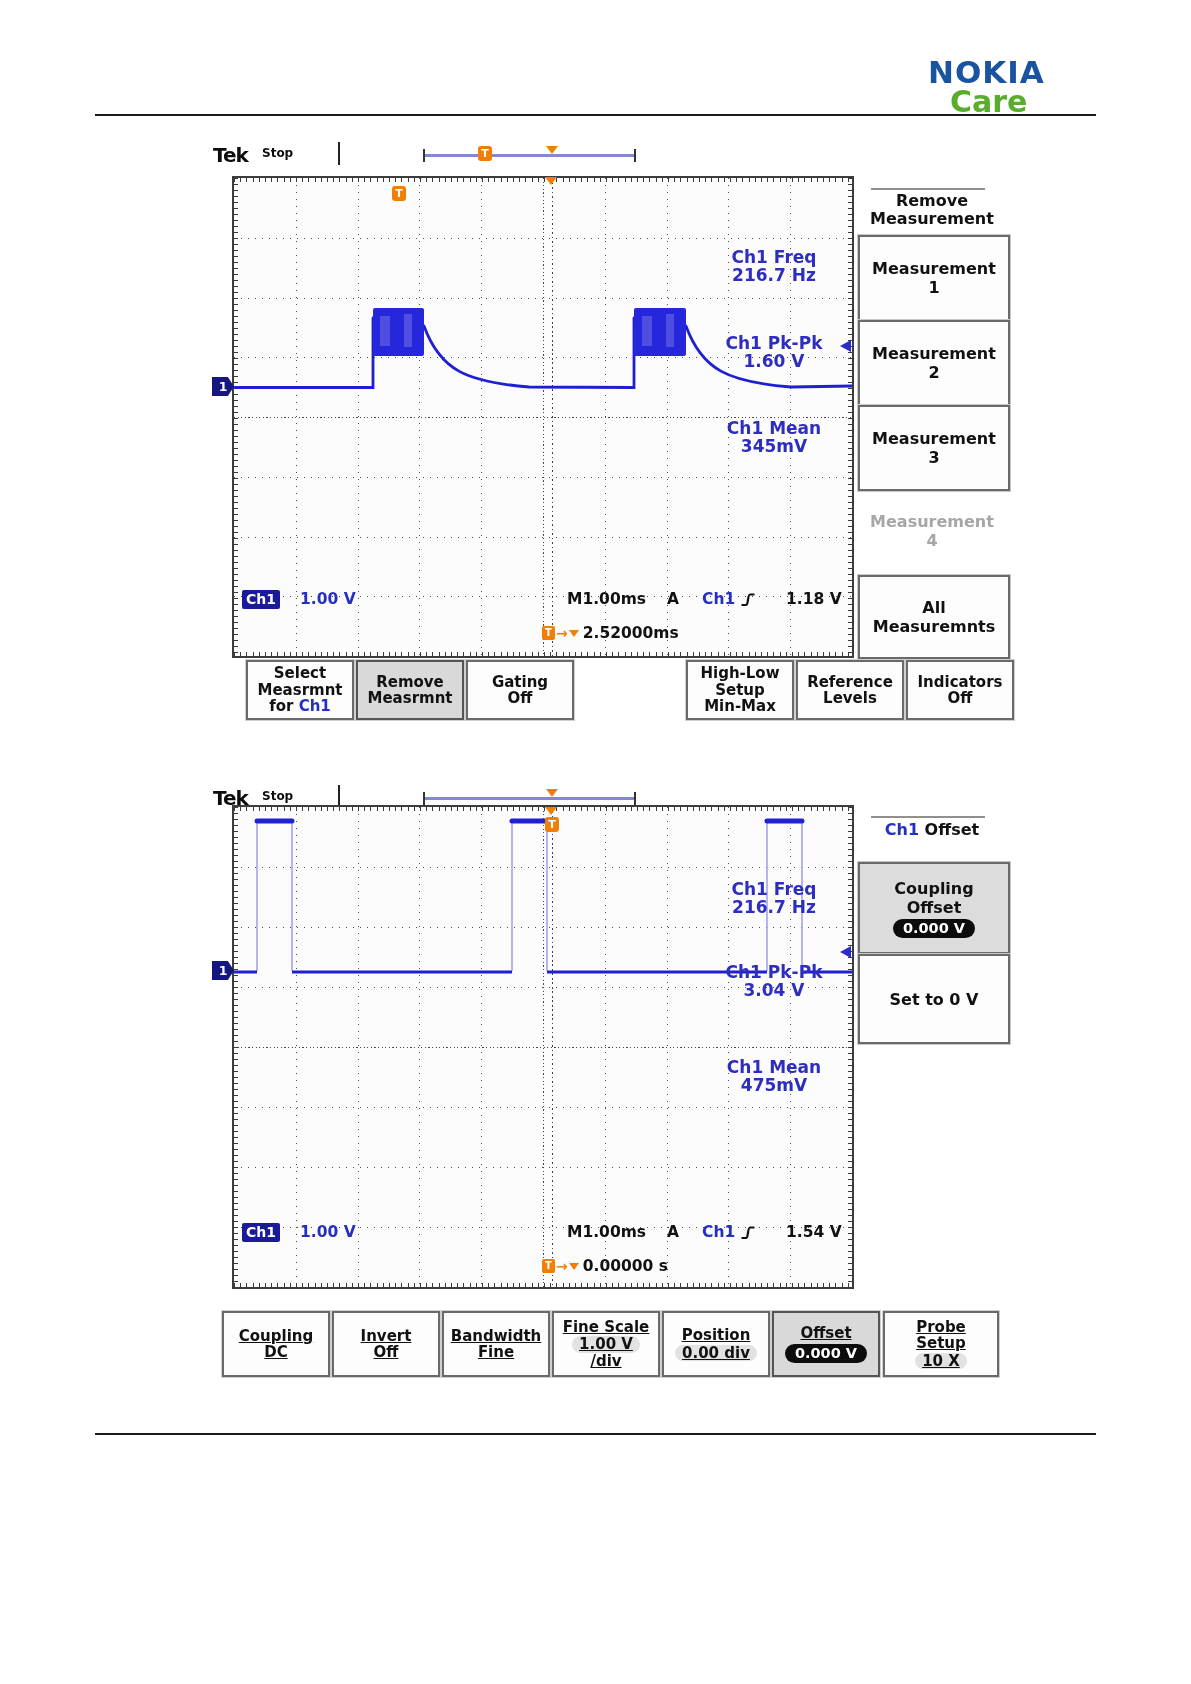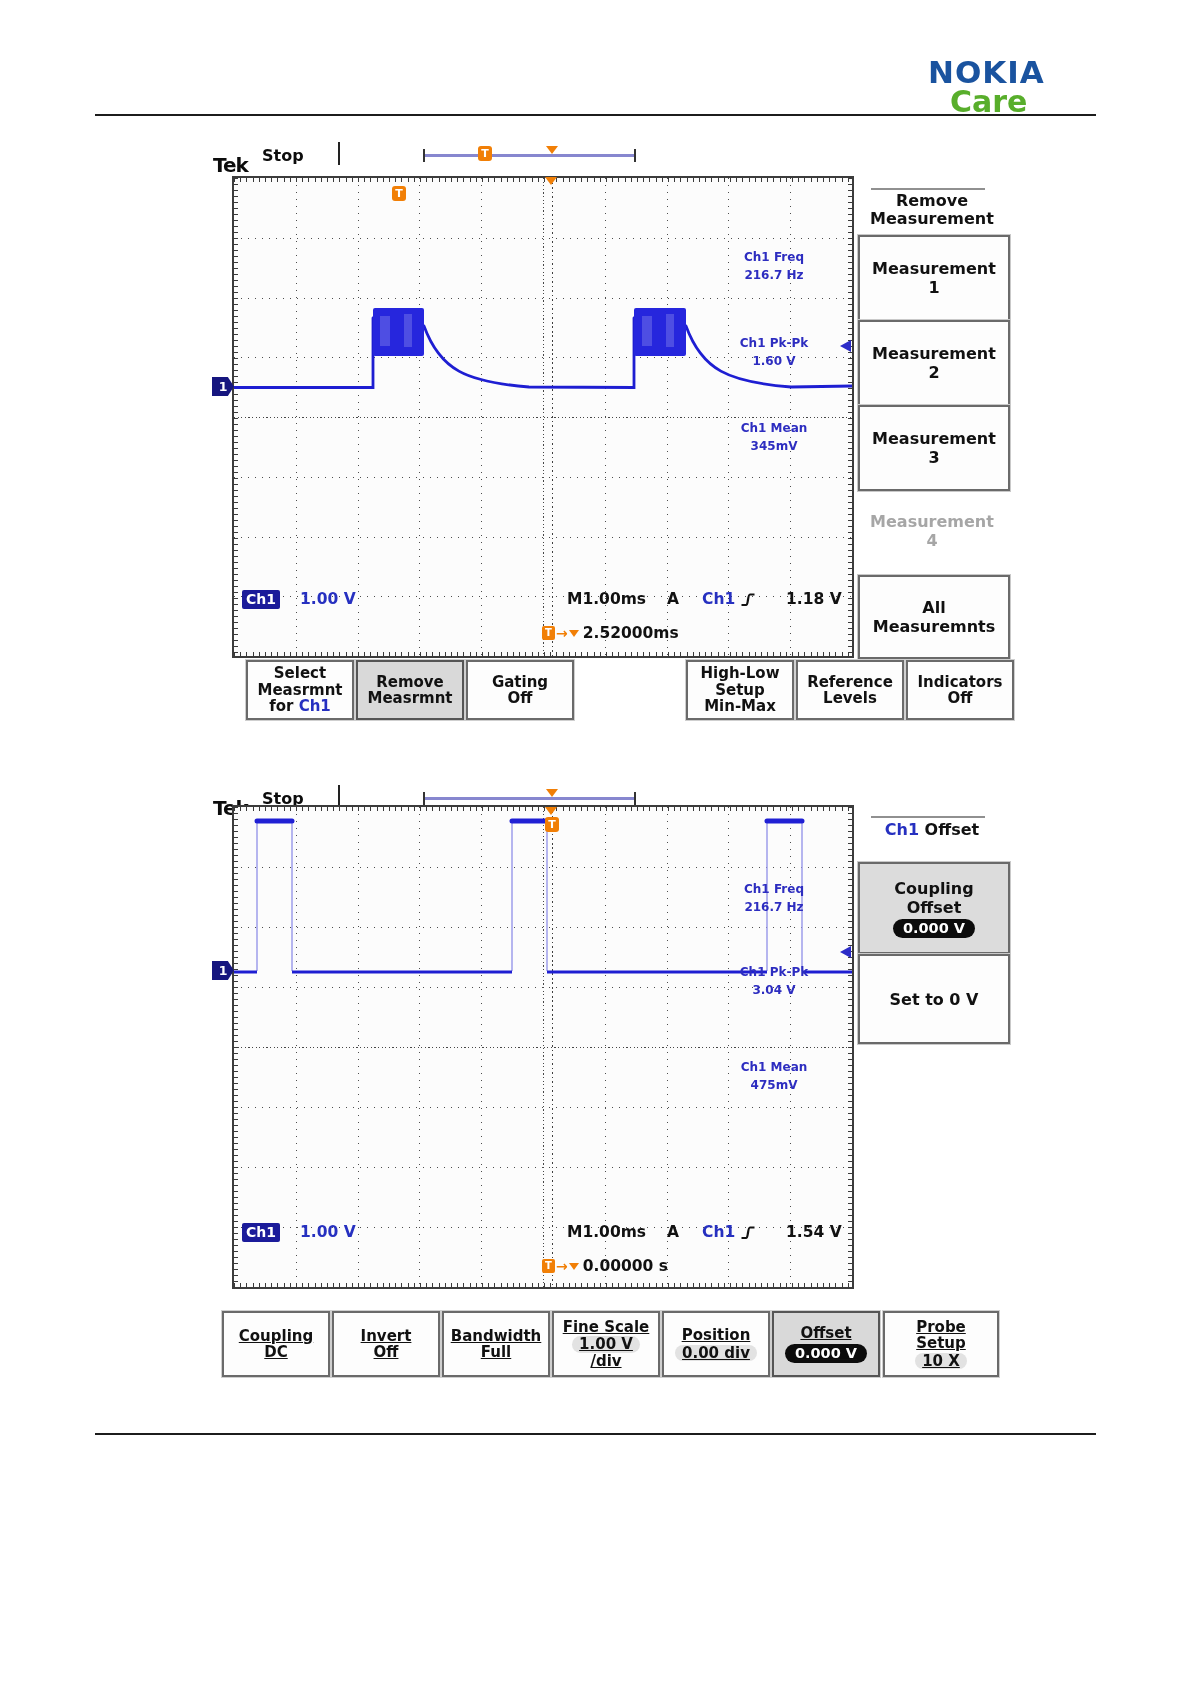--- a/index.html
+++ b/index.html
@@ -12,22 +12,22 @@
   #rule-bottom{top:1433px;}
   #logo-brand{position:absolute;left:928px;top:55px;font-size:31px;font-weight:bold;
               color:#1a539f;letter-spacing:1px;transform:scaleY(.95);}
   #logo-care{position:absolute;left:950px;top:84px;font-size:30px;font-weight:bold;color:#58ae2b;}
 
   
   .scope{position:absolute;left:205px;width:810px;height:592px;}
   #scope1{top:142px;}
   #scope2{top:785px;}
 
-  .tek{position:absolute;left:8px;top:11px;font-size:20px;font-weight:bold;color:#0c0c0c;letter-spacing:-1px;}
-  .mode{position:absolute;left:57px;top:4px;font-size:16px;font-weight:bold;color:#0c0c0c;}
+  .tek{position:absolute;left:8px;top:1px;font-size:20px;font-weight:bold;color:#0c0c0c;letter-spacing:-1px;}
+  .mode{position:absolute;left:57px;top:4px;font-size:12px;font-weight:bold;color:#0c0c0c;}
   .hdr-tick{position:absolute;left:133px;top:0;width:2px;height:23px;background:#222;}
 
   .acq-bar{position:absolute;left:218px;top:3px;width:213px;height:18px;}
   .bar-line{position:absolute;left:2px;top:9px;width:209px;height:3px;background:#8787cf;}
   .cap{position:absolute;top:4px;width:2px;height:13px;background:#333;}
   .cap.l{left:0;} .cap.r{right:0;}
   .t-badge{background:#f17f06;color:#fff;font-weight:bold;text-align:center;border-radius:3px;}
   .bar-t{position:absolute;left:55px;top:1px;width:14px;height:15px;font-size:11px;line-height:15px;}
   .tri{width:0;height:0;border-left:6px solid transparent;border-right:6px solid transparent;
        border-top:8px solid #f17f06;}
@@ -54,21 +54,21 @@
   .trace-svg{position:absolute;left:0;top:0;width:100%;height:100%;}
 
   .gr-tri{position:absolute;top:-1px;}
   .gr-t{position:absolute;width:14px;height:15px;font-size:11px;line-height:15px;border-radius:3px;}
   #scope1 .gr-tri{left:311px;}
   #scope1 .gr-t{left:158px;top:8px;}
   #scope2 .gr-tri{left:311px;top:0;}
   #scope2 .gr-t{left:311px;top:10px;}
 
   .meas{position:absolute;left:455px;width:170px;text-align:center;color:#2d2dc0;
-        font-weight:bold;font-size:12px;line-height:18px;}
+        font-weight:bold;font-size:17px;line-height:18px;}
   #scope1 .m0{top:70px;} #scope1 .m1{top:156px;} #scope1 .m2{top:241px;}
   #scope2 .m0{top:73px;} #scope2 .m1{top:156px;} #scope2 .m2{top:251px;}
 
   .ch-marker{position:absolute;left:7px;width:22px;height:19px;background:#16167f;color:#fff;
         font-size:12.5px;font-weight:bold;text-align:center;line-height:19px;
         clip-path:polygon(0 0,72% 0,100% 50%,72% 100%,0 100%);}
   #scope1 .ch-marker{top:235px;} #scope2 .ch-marker{top:176px;}
 
   .lvl-arrow{position:absolute;right:1px;width:0;height:0;border-top:6px solid transparent;
         border-bottom:6px solid transparent;border-right:11px solid #2c2cc8;}
@@ -357,21 +357,21 @@
   <div class="bkey" style="left:17px;">
     <div>Coupling</div>
     <div>DC</div>
   </div>
   <div class="bkey" style="left:127px;">
     <div>Invert</div>
     <div>Off</div>
   </div>
   <div class="bkey" style="left:237px;">
     <div>Bandwidth</div>
-    <div>Full</div>
+    <div>Fine</div>
   </div>
   <div class="bkey" style="left:347px;">
     <div>Fine Scale</div>
     <div class="pill-light">1.00 V</div>
     <div>/div</div>
   </div>
   <div class="bkey" style="left:457px;">
     <div>Position</div>
     <div class="pill-light">0.00 div</div>
   </div>

